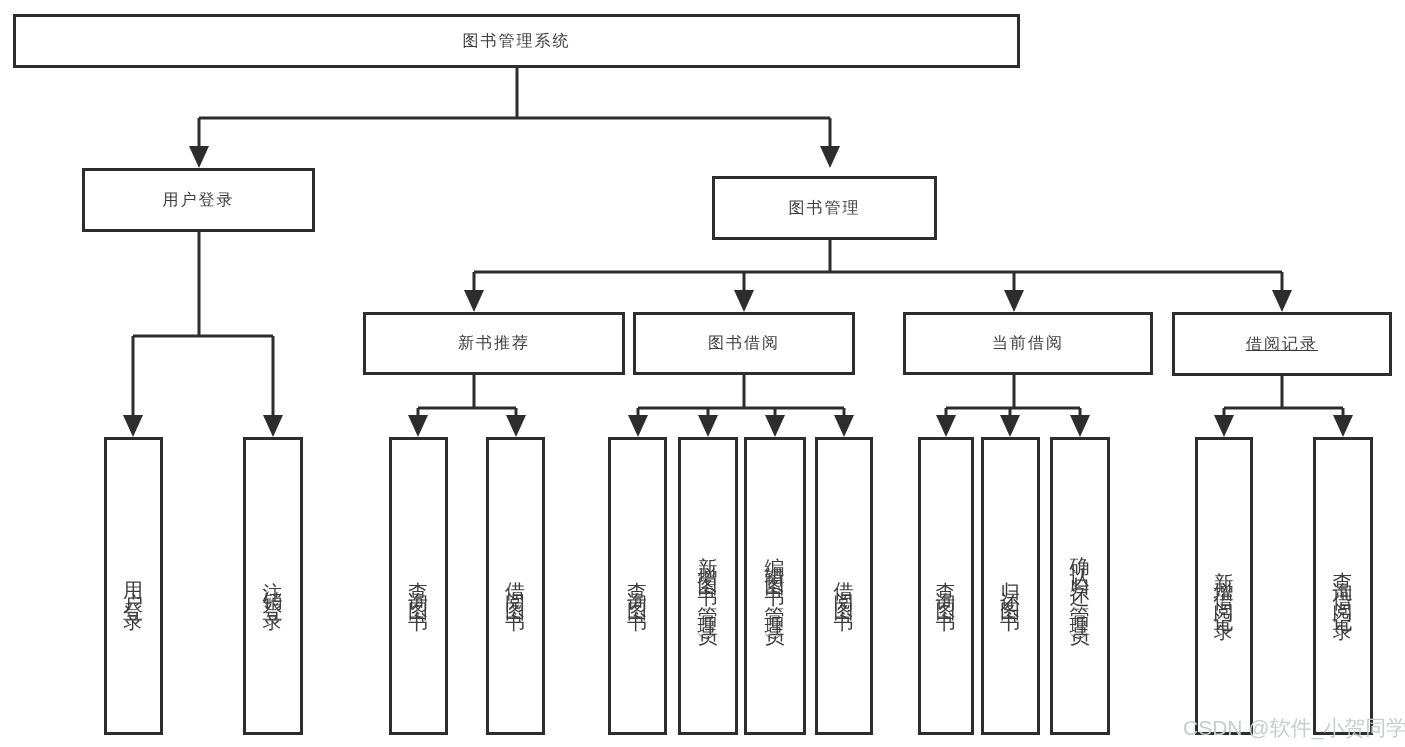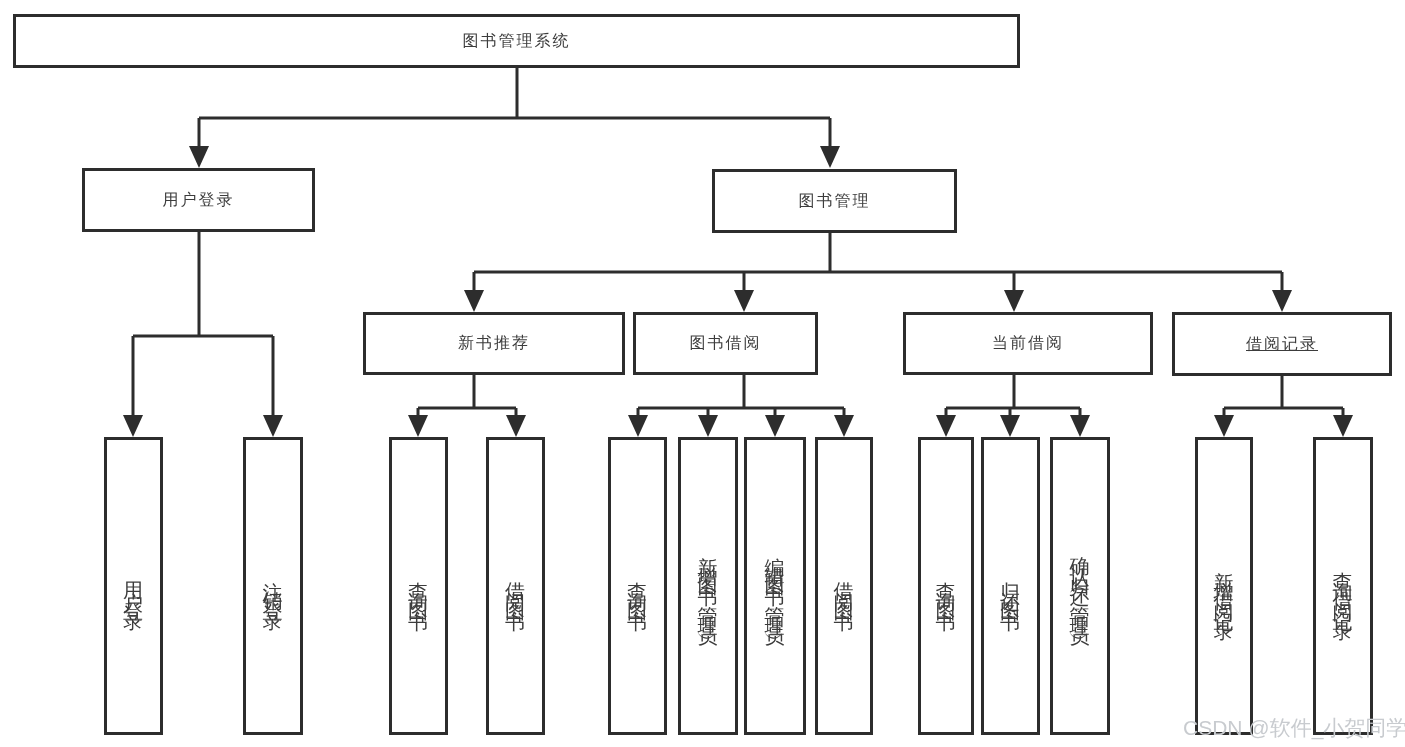--- a/index.html
+++ b/index.html
@@ -99,28 +99,28 @@
       <polygon points="1333,415 1353,415 1343,437"></polygon>
   </svg>
 
   <div class="node h-node" style="left:13px;top:14px;width:1007px;height:54px;">
     <span>图书管理系统</span>
   </div>
 
   <div class="node h-node" style="left:82px;top:168px;width:233px;height:64px;">
     <span>用户登录</span>
   </div>
-  <div class="node h-node" style="left:712px;top:169px;width:245px;height:64px;">
+  <div class="node h-node" style="left:712px;top:176px;width:225px;height:64px;">
     <span>图书管理</span>
   </div>
 
   <div class="node h-node" style="left:363px;top:312px;width:262px;height:63px;">
     <span>新书推荐</span>
   </div>
-  <div class="node h-node" style="left:633px;top:312px;width:185px;height:63px;">
+  <div class="node h-node" style="left:633px;top:312px;width:222px;height:63px;">
     <span>图书借阅</span>
   </div>
   <div class="node h-node" style="left:903px;top:312px;width:250px;height:63px;">
     <span>当前借阅</span>
   </div>
   <div class="node h-node" style="left:1172px;top:312px;width:220px;height:64px;text-decoration:underline;">
     <span>借阅记录</span>
   </div>
 
   <div class="node v-node" style="left:104px;top:437px;width:59px;height:298px;">

